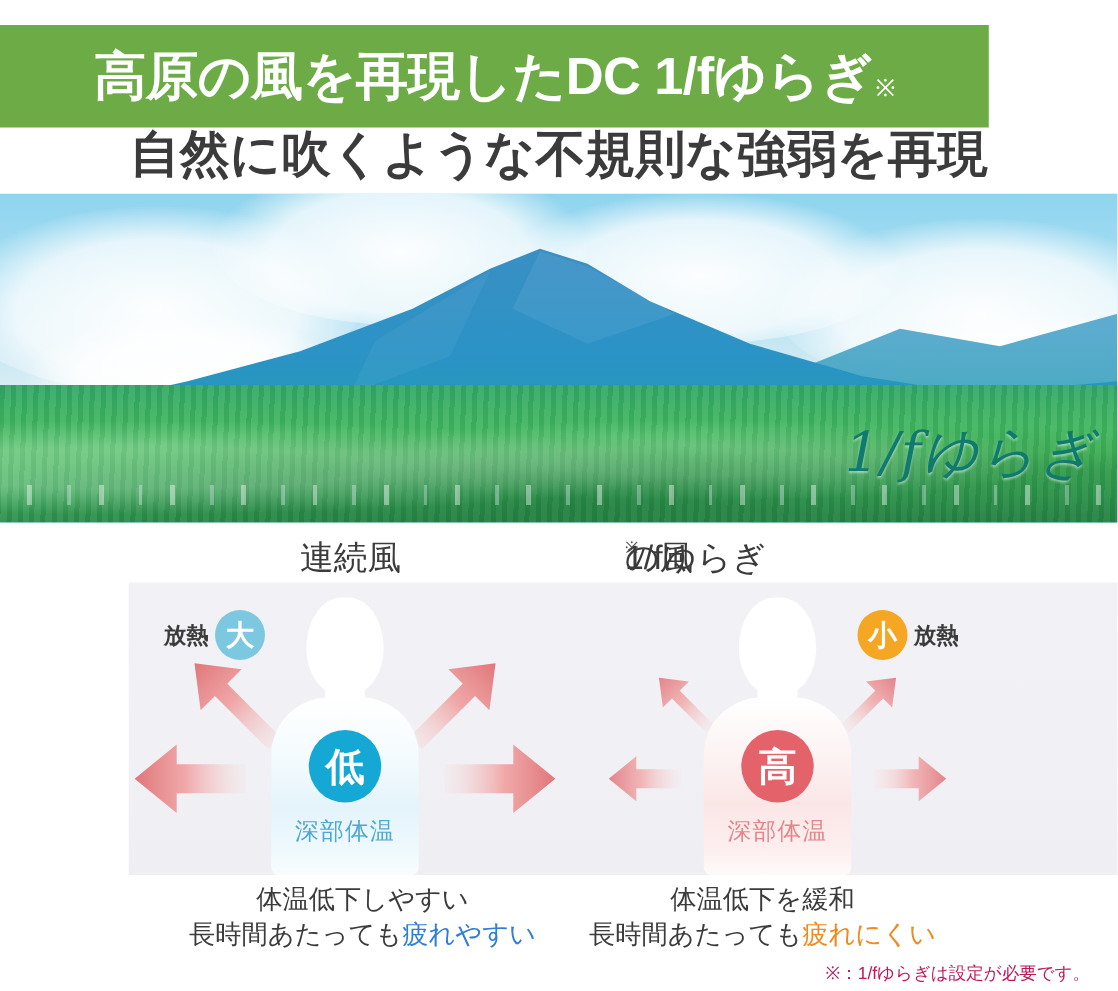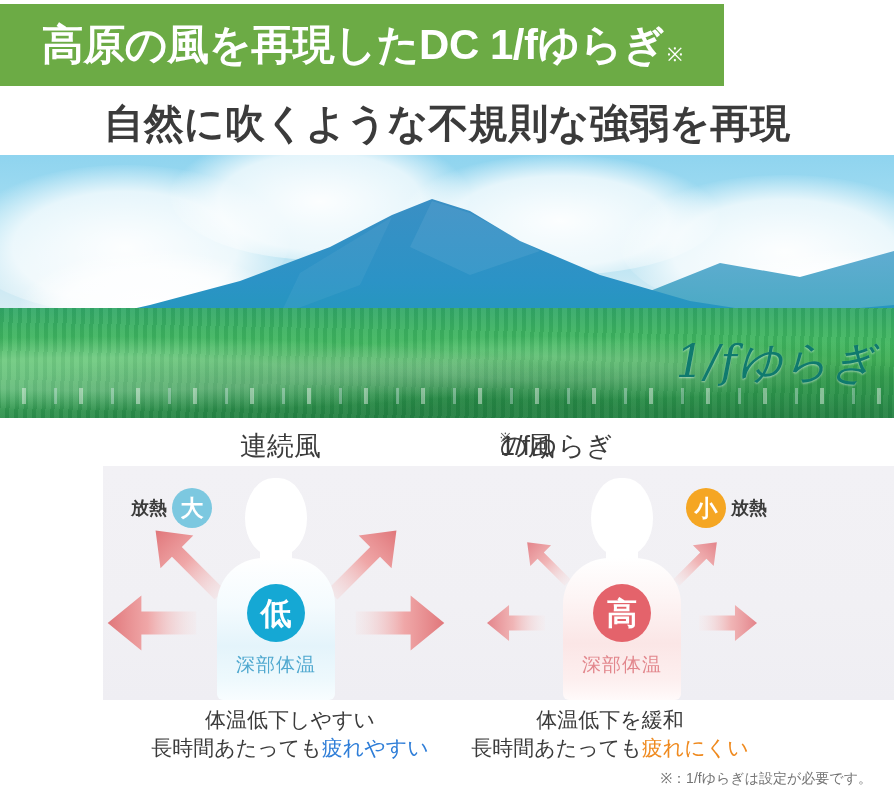--- a/index.html
+++ b/index.html
@@ -11,22 +11,22 @@
   }
   #page {
     position:relative;
     width:894px; height:793px;
     background:#ffffff;
   }
 
   
   .banner {
     position:absolute;
-    left:0; top:4px;
-    width:724px; height:82px;
+    left:0; top:20px;
+    width:791px; height:82px;
     background:#6cab45;
     display:flex; align-items:center; justify-content:center;
   }
   .banner-text {
     color:#ffffff;
     font-size:42px;
     font-weight:700;
     letter-spacing:-0.5px;
     white-space:nowrap;
     line-height:1;
@@ -250,21 +250,21 @@
   }
   .cap-left  { left:130px; width:320px; }
   .cap-right { left:450px; width:320px; }
   .hl-blue   { color:#2f7ed8; }
   .hl-orange { color:#ef8a1f; }
 
   .footnote {
     position:absolute;
     right:22px; top:768px;
     font-size:14px;
-    color:#737373;
+    color:#be185d;
     white-space:nowrap;
   }
 </style>
 </head>
 <body>
 
 <div id="page">
 
   <div class="banner">
     <div class="banner-text"><span>高原の風を再現したDC 1/fゆらぎ</span><span class="ref">※</span></div>

